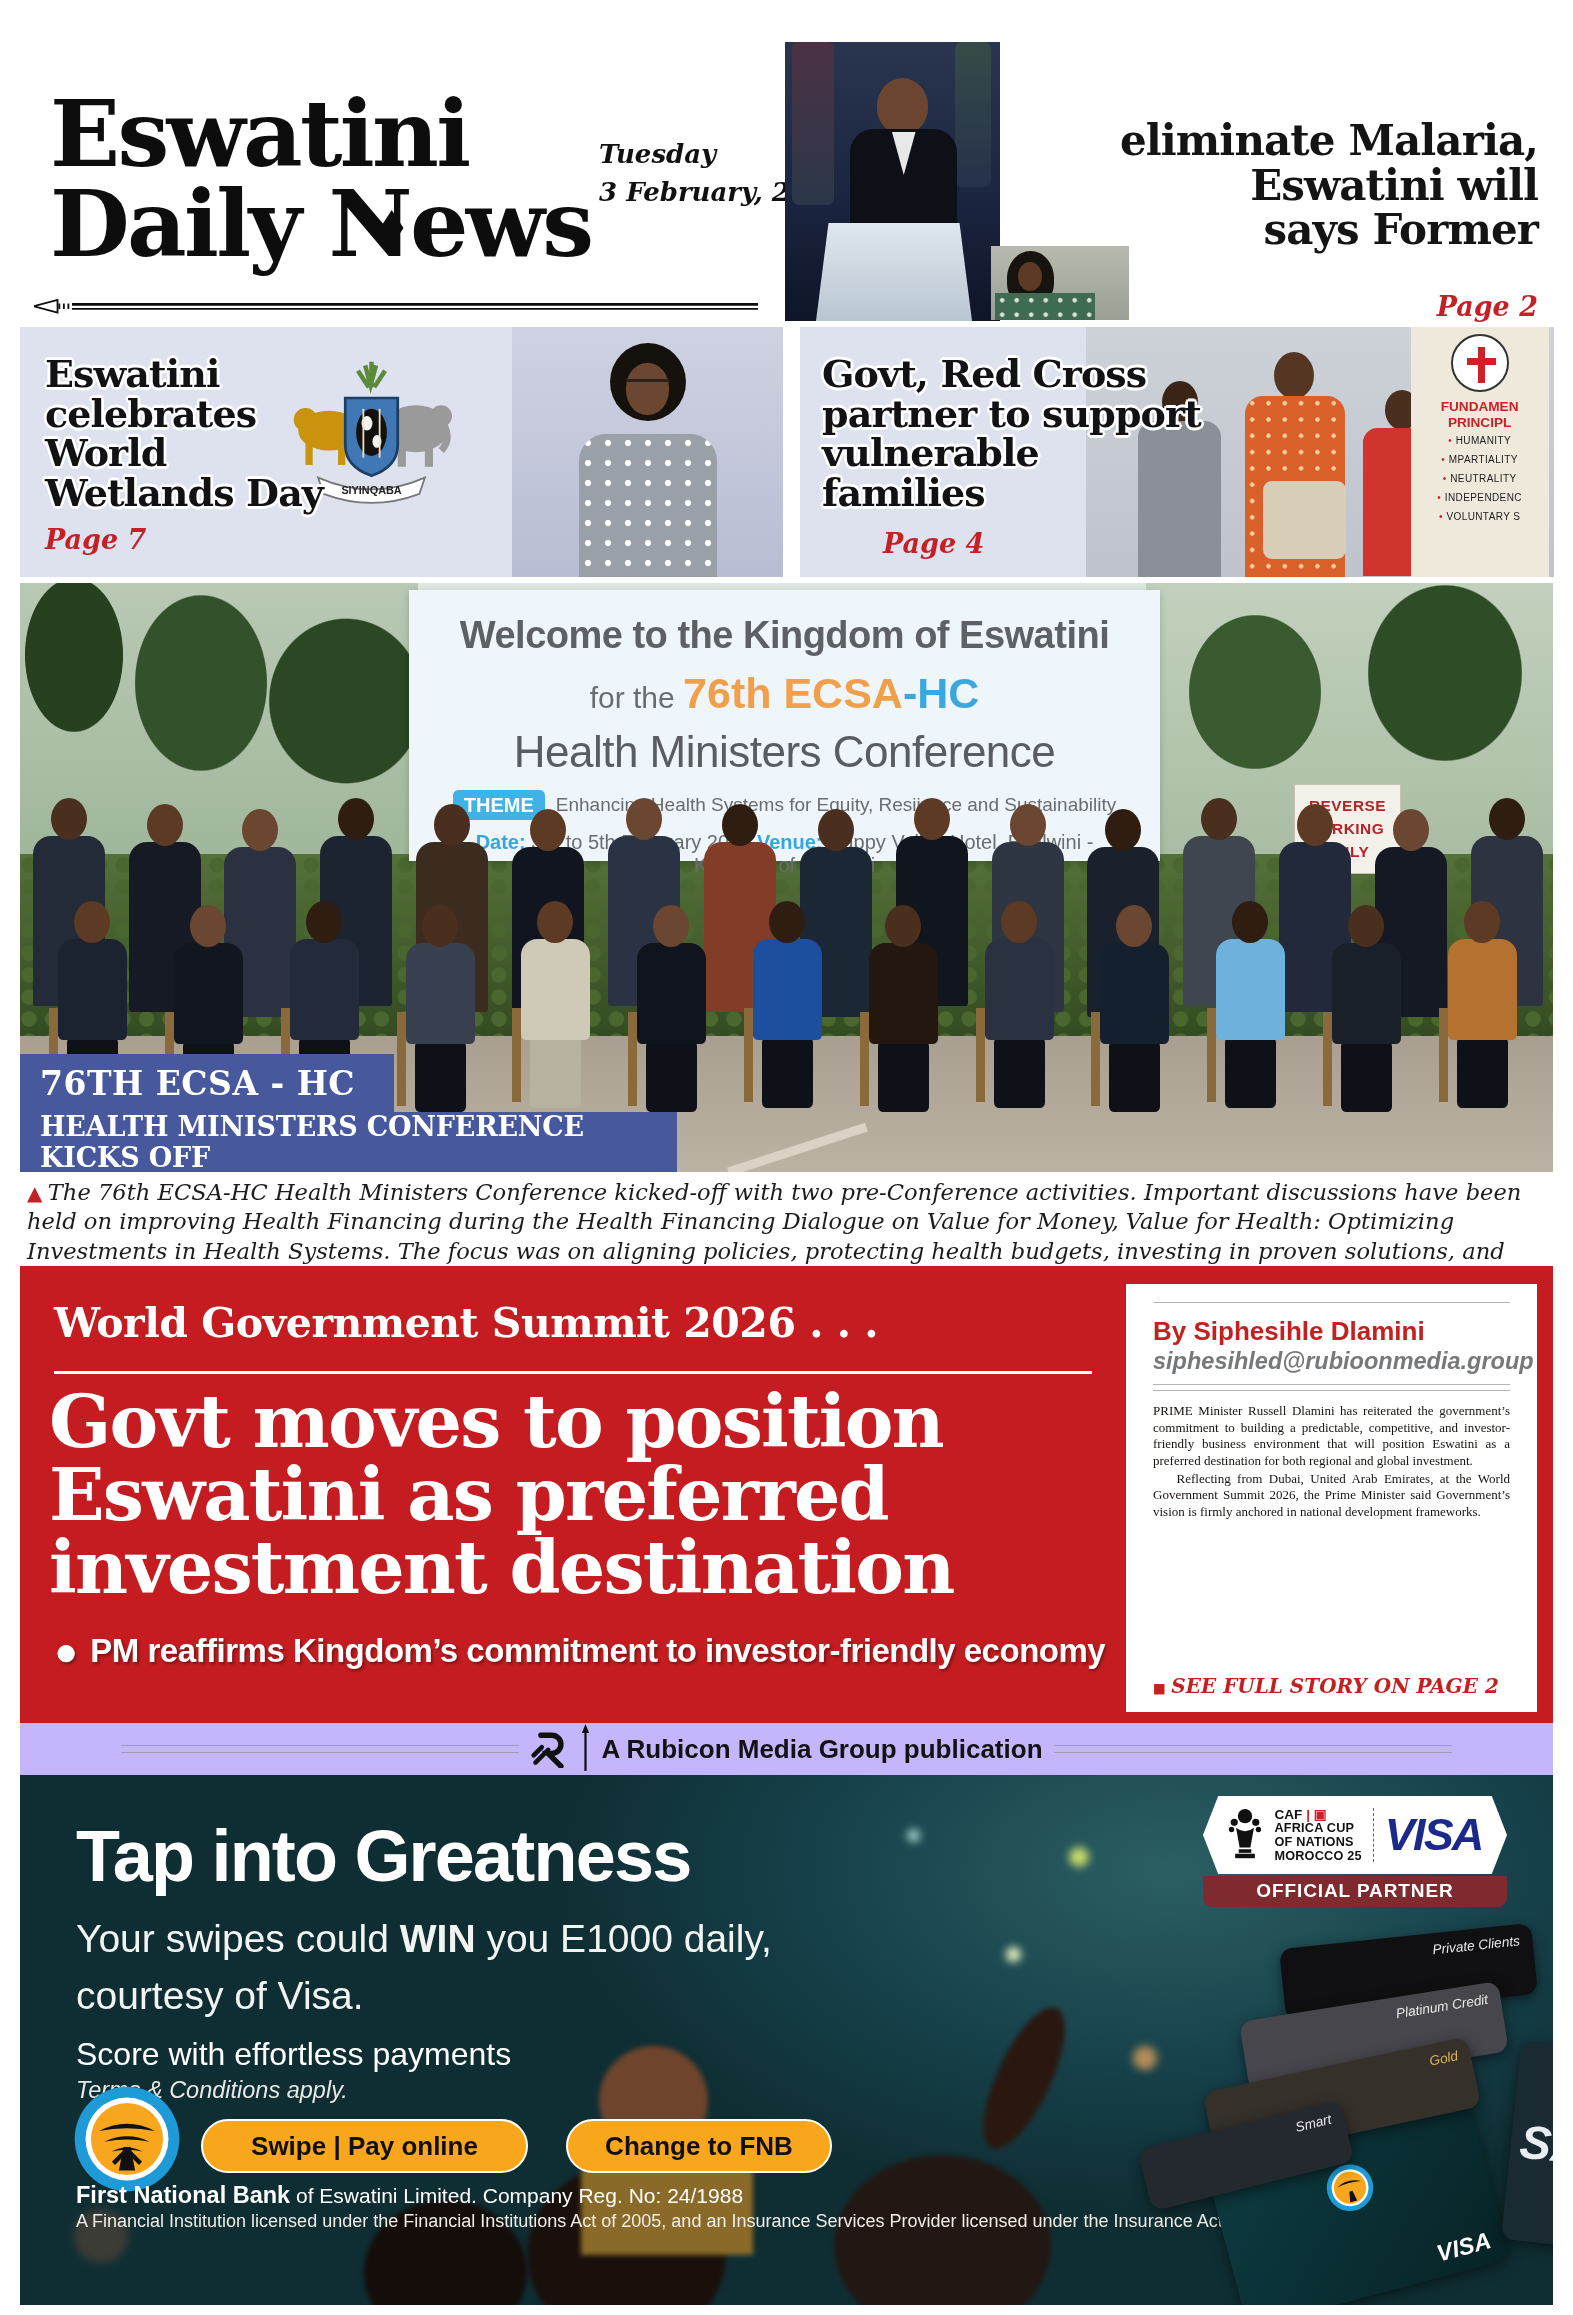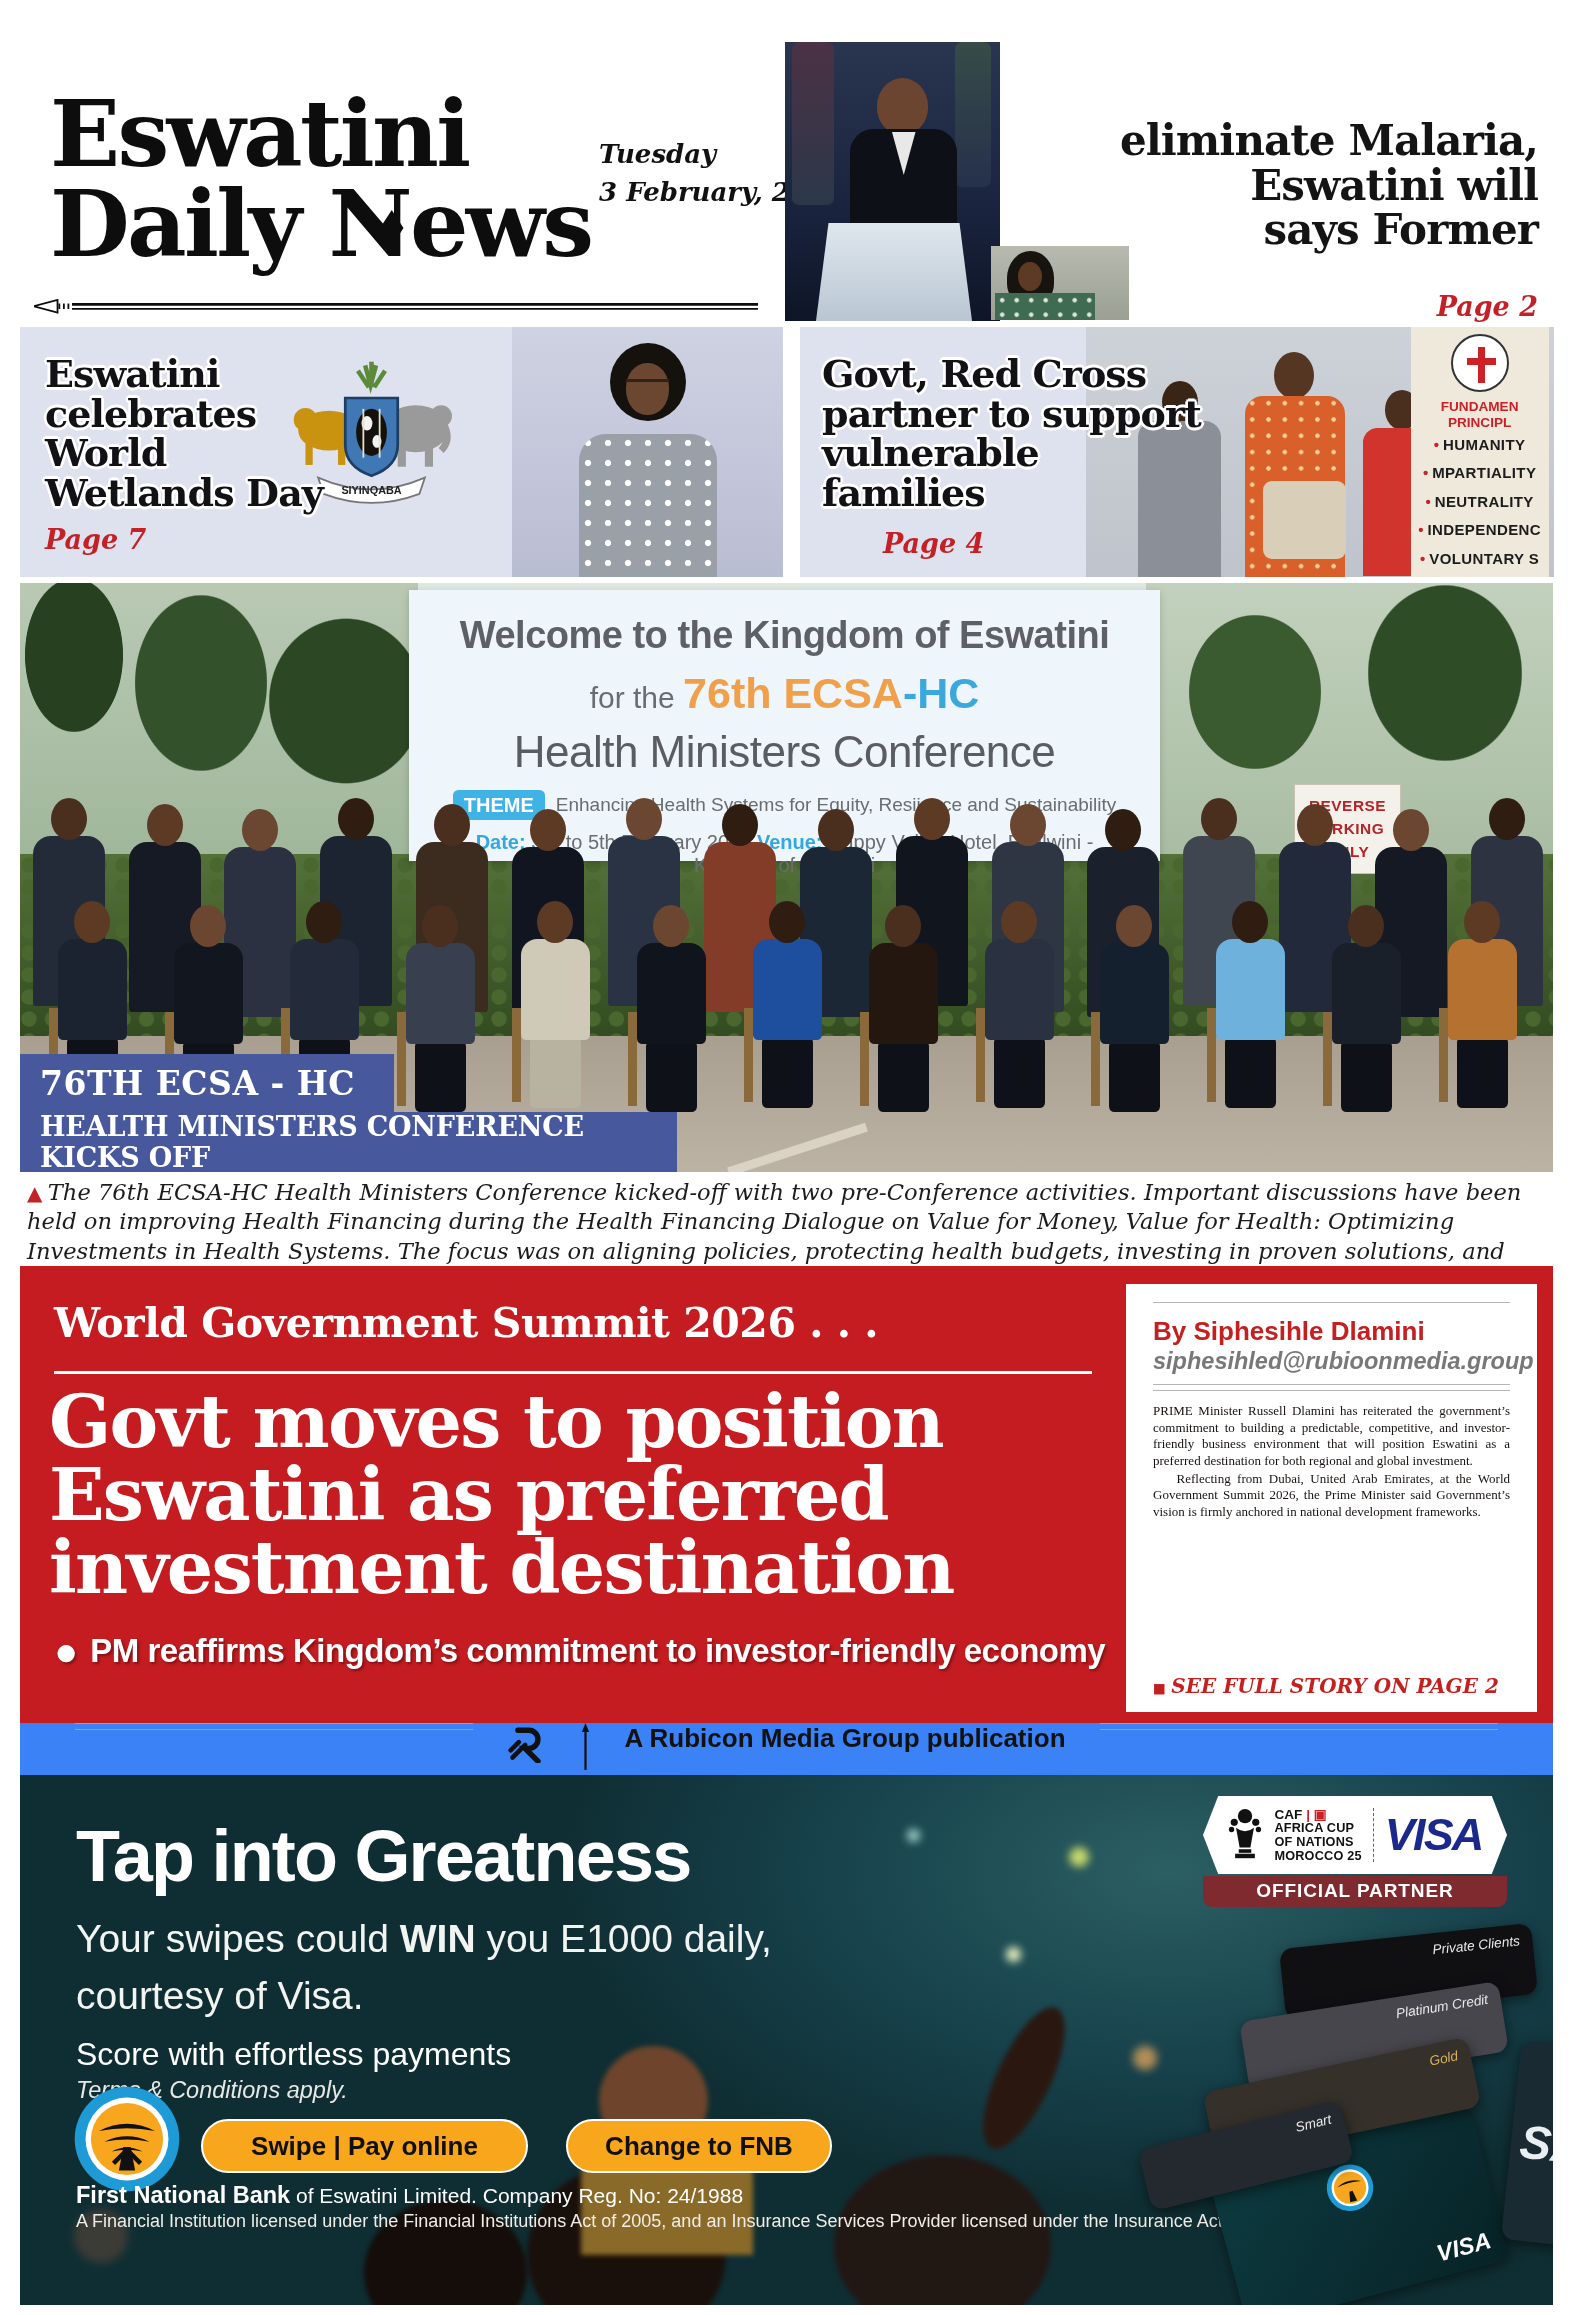--- a/index.html
+++ b/index.html
@@ -39,21 +39,21 @@
   .tphoto-left .glasses { position:absolute; left:114px; top:52px; width:43px; height:9px; border-top:3.6px solid #2c241c; }
   .tphoto-left .blouse { position:absolute; left:67px; top:107px; width:138px; height:143px; border-radius:27px 27px 0 0;
     background:radial-gradient(circle 3.6px at 9px 9px,#ffffff 2.7px,transparent 3.6px) 0 0/20px 20px,#9aa0a8; }
   .tphoto-right { right:0; top:0; width:468px; height:250px; background:linear-gradient(180deg,#cdd1d8,#bfc4cc); z-index:1; overflow:hidden; }
   .rc-banner { position:absolute; right:5.4px; top:0; width:138px; height:250px; background:#efe9dc; padding-top:7.2px; text-align:center; }
   .rc-circle { margin:0 auto; width:58px; height:58px; border:2.7px solid #333; border-radius:50%; background:#fff; position:relative; }
   .rc-cross { position:absolute; left:18px; top:11px; width:22px; height:36px; }
   .rc-cross::before { content:""; position:absolute; left:7.2px; top:0; width:7.2px; height:36px; background:#cc2127; }
   .rc-cross::after { content:""; position:absolute; left:-3.6px; top:11px; width:29px; height:7.2px; background:#cc2127; }
   .rc-title { margin-top:7.2px; color:#cc2127; font-weight:bold; font-size:13.6px; line-height:1.15; }
-  .rc-item { color:#1c1c1c; font-weight:bold; font-size:15px; line-height:1.9; letter-spacing:0.4px; }
+  .rc-item { color:#1c1c1c; font-weight:normal; font-size:10px; line-height:1.9; letter-spacing:0.4px; }
   .rc-item::before { content:"•"; color:#cc2127; margin-right:3.6px; }
   .tphoto-right .man-head { position:absolute; left:188px; top:25px; width:40px; height:47px; background:#543622; border-radius:50%; }
   .tphoto-right .man-drape { position:absolute; left:159px; top:69px; width:100px; height:181px; border-radius:18px 18px 0 0;
     background:radial-gradient(circle 2.7px at 7.2px 7.2px,#f2d49a 1.8px,transparent 2.7px) 0 0/16.3px 16.3px,#d95f2b; }
   .tphoto-right .cloth { position:absolute; left:177px; top:154px; width:83px; height:78px; background:#d9cfb8; border-radius:9px; }
   .tphoto-right .w1-head { position:absolute; left:76px; top:54px; width:36px; height:42px; background:#3a2416; border-radius:50%; }
   .tphoto-right .w1-body { position:absolute; left:52px; top:94px; width:83px; height:156px; background:#8a8f98; border-radius:16.3px 16.3px 0 0; }
   .tphoto-right .w2-head { position:absolute; left:299px; top:63px; width:34px; height:40px; background:#4a2f1f; border-radius:50%; }
   .tphoto-right .w2-body { position:absolute; left:277px; top:101px; width:78px; height:148px; background:#d0342c; border-radius:14.5px 14.5px 0 0; }
 
@@ -103,21 +103,21 @@
   .bl-rule { border-top:1.8px solid #b5b5b5; margin-bottom:12.7px; }
   .bl-name { color:#c3201f; font-weight:bold; font-size:26px; }
   .bl-mail { color:#77787a; font-weight:bold; font-style:italic; font-size:23.5px; margin-top:1.8px; }
   .bl-drule { height:6.3px; border-top:1.8px solid #b5b5b5; border-bottom:1.8px solid #b5b5b5; margin-top:9px; margin-bottom:12.7px; }
   .story-body { font-family:Liberation Serif, serif; font-size:13px; line-height:1.26; color:#17120f; text-align:justify; }
   .story-body.p2 { text-indent:23.5px; margin-top:1.8px; }
   .see-more { position:absolute; left:27px; bottom:14.5px; color:#c3201f; font-family:"DejaVu Serif", serif; font-style:italic; font-weight:bold; font-size:20px; }
   .see-more .sq { font-style:normal; font-size:13.6px; margin-right:5.4px; }
 
   
-  .pubstrip { left:20px; top:1723px; width:1533px; height:52px; background:#3b82f6; display:flex; align-items:flex-start; justify-content:center; gap:34px; }
+  .pubstrip { left:20px; top:1723px; width:1533px; height:52px; background:#c4b5fd; display:flex; align-items:center; justify-content:center; gap:11px; }
   .dbl-line { height:7.2px; border-top:1.8px solid #9aa1a8; border-bottom:1.8px solid #9aa1a8; flex:0 0 398px; }
   .pub-text { font-weight:bold; font-size:26px; color:#121212; white-space:nowrap; }
 
   
   .ad { left:20px; top:1775px; width:1533px; height:530px; background:radial-gradient(ellipse 814px 452px at 75% 18%,#2b5f63 0%,#16404a 45%,#0f2e33 75%),#0f2e33; overflow:hidden; }
   .bokeh { position:absolute; border-radius:50%; filter:blur(4.5px); }
   .ad-crowd { position:absolute; border-radius:50%; filter:blur(2.7px); }
   .ad-head { position:absolute; left:56px; top:40px; color:#fff; font-weight:bold; font-size:72px; letter-spacing:-1.8px; }
   .ad-sub { position:absolute; left:56px; top:136px; color:#f2f4f2; font-size:39px; line-height:1.45; }
   .ad-sub b { font-weight:bold; }

